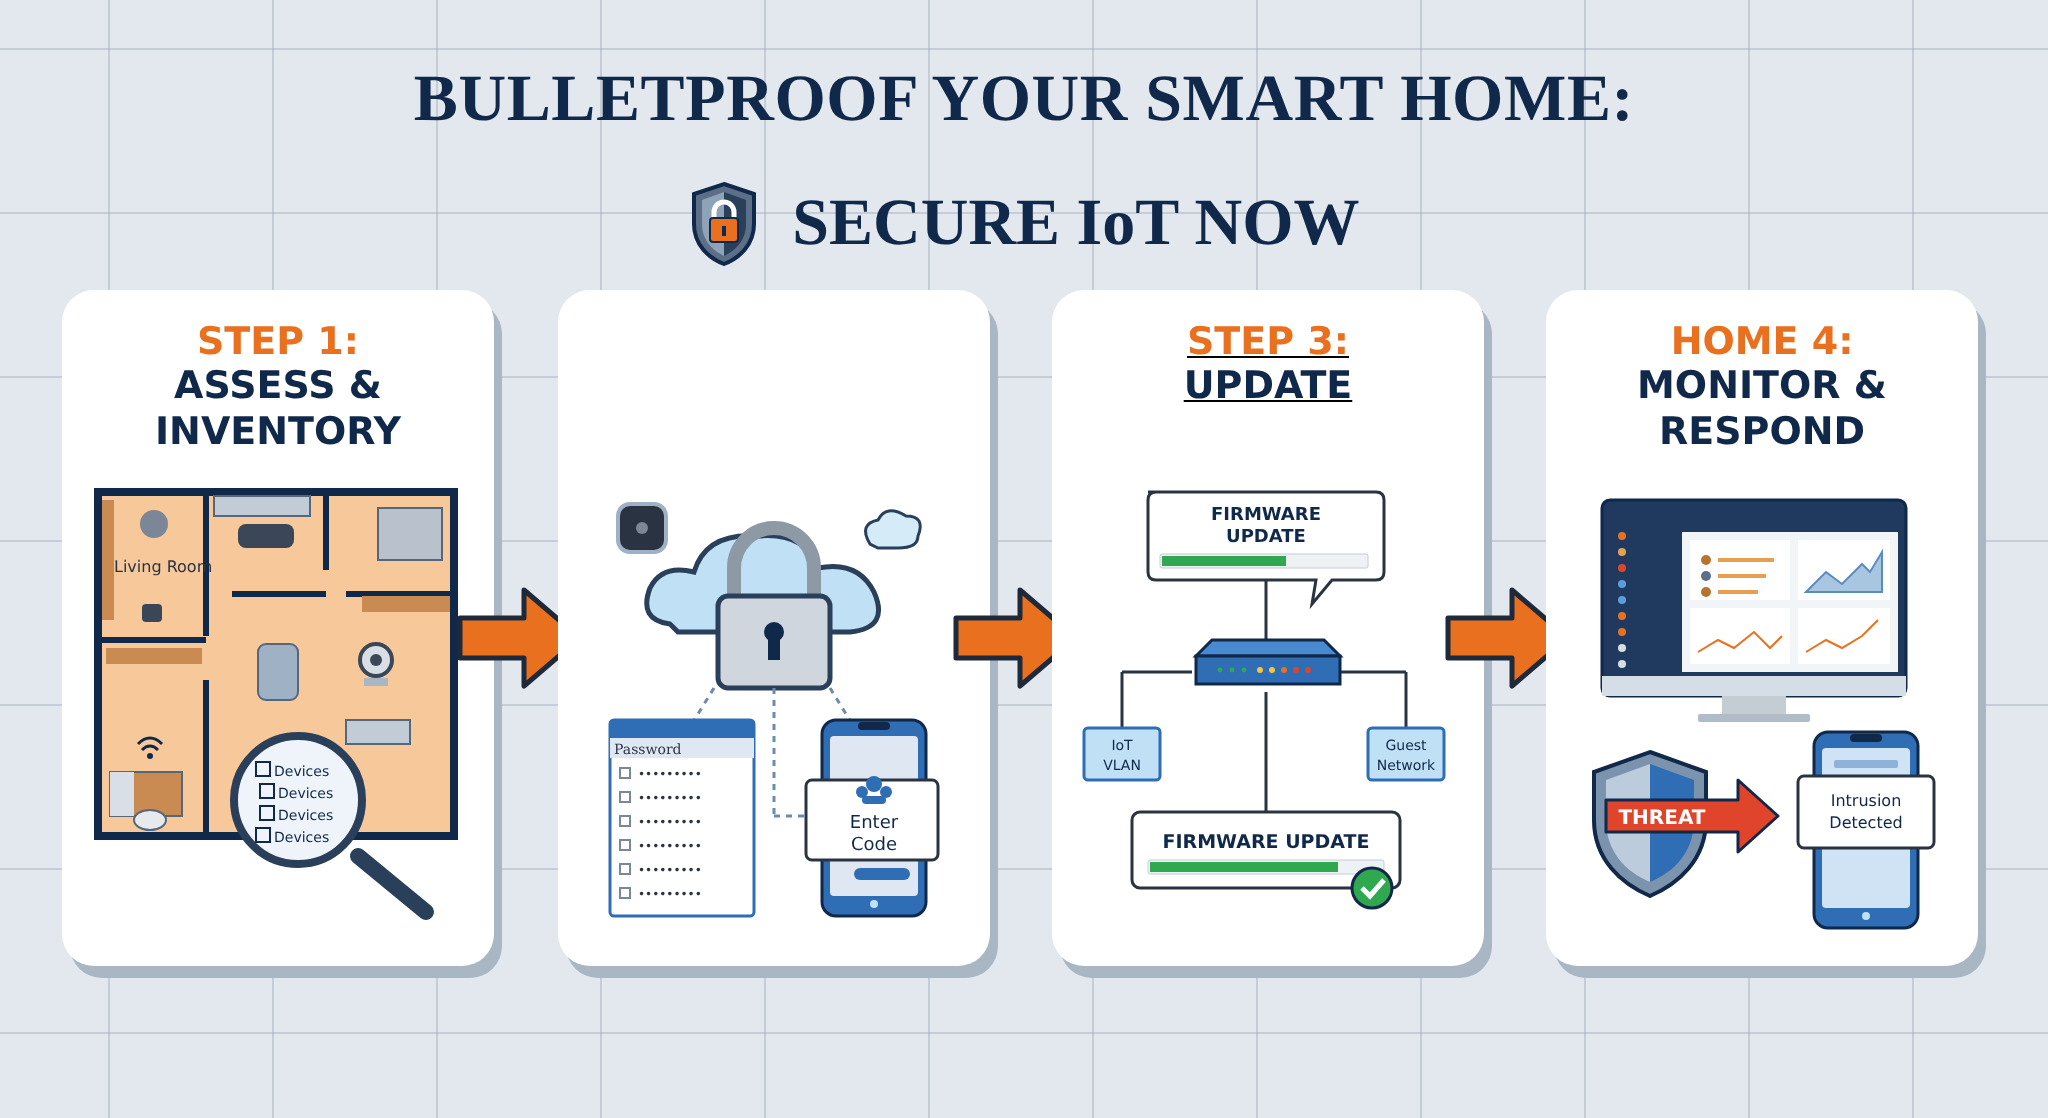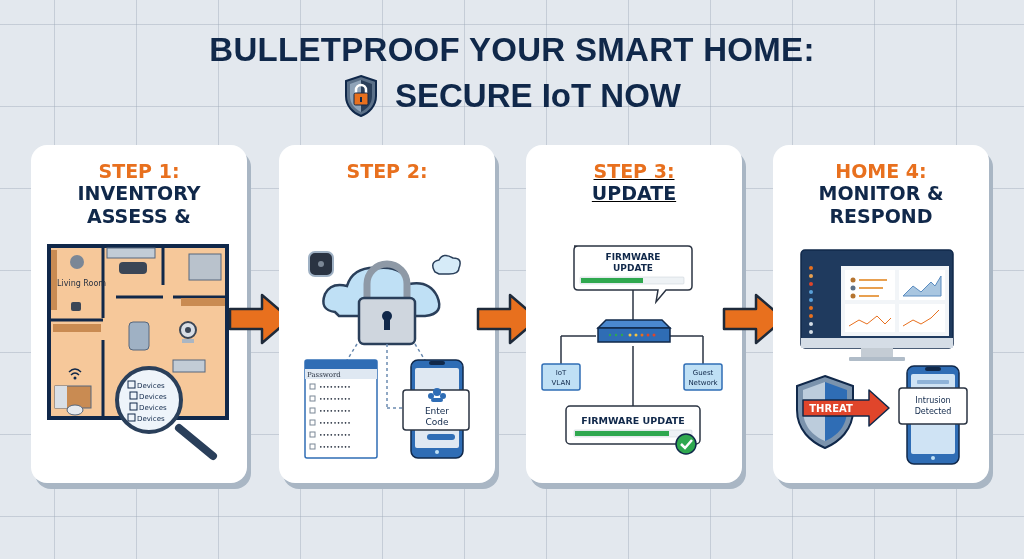--- a/index.html
+++ b/index.html
@@ -10,24 +10,24 @@
       linear-gradient(to right, rgba(160,172,186,0.45) 1px, transparent 1px),
       linear-gradient(to bottom, rgba(160,172,186,0.45) 1px, transparent 1px);
     background-size: 82px 82px;
     background-position: 54px 24px;
     font-family: "DejaVu Sans", sans-serif;
     position: relative;
   }
   .title {
     position: absolute; left: 0; top: 30px; width: 1024px;
     text-align: center; color: #10284a; font-weight: 900;
-    font-family: Liberation Sans, sans-serif;
+    font-family: Liberation Serif, serif;
   }
   .title .l1 { font-size: 33px; letter-spacing: 0.3px; line-height: 40px; }
-  .title .l2 { font-size: 33px; line-height: 40px; display: inline-flex; align-items: center; gap: 16px; margin-top: 4px;}
+  .title .l2 { font-size: 33px; line-height: 40px; display: inline-flex; align-items: center; gap: 16px; margin-top: 20px;}
   .card {
     position: absolute; top: 145px; width: 216px; height: 338px;
     background: #ffffff; border-radius: 16px;
     box-shadow: 4px 6px 0 #a9b6c4;
     overflow: hidden;
   }
   .card .step { text-align: center; color: #e8701e; font-weight: 900; font-size: 19px; margin-top: 15px; line-height: 22px; }
   .card .head { text-align: center; color: #10284a; font-weight: 900; font-size: 19px; line-height: 23px; }
   .arrow { position: absolute; top: 293px; width: 64px; height: 52px; }
   .illus { position: absolute; left: 0; top: 95px; width: 216px; height: 240px; }
@@ -45,22 +45,22 @@
       <path d="M13 20 L13 16 A5 5 0 0 1 23 16 L23 20" fill="none" stroke="#ffffff" stroke-width="2.5"></path>
       <rect x="11" y="19" width="14" height="12" rx="1.5" fill="#e8701e" stroke="#10284a" stroke-width="1"></rect>
       <rect x="17" y="23" width="2" height="5" fill="#10284a"></rect>
     </svg>
     <span>SECURE IoT NOW</span>
   </div>
 </div>
 
 <div class="card" style="left:31px;">
   <div class="step">STEP 1:</div>
+  <div class="head">ASSESS &amp;</div>
   <div class="head">INVENTORY</div>
-  <div class="head">ASSESS &amp;</div>
   <svg class="illus" viewBox="0 0 216 240">
 
     <rect x="18" y="6" width="178" height="172" fill="#f6c89a" stroke="#10284a" stroke-width="4"></rect>
     <line x1="72" y1="6" x2="72" y2="78" stroke="#10284a" stroke-width="3"></line>
     <line x1="132" y1="6" x2="132" y2="45" stroke="#10284a" stroke-width="3"></line>
     <line x1="18" y1="80" x2="72" y2="80" stroke="#10284a" stroke-width="3"></line>
     <line x1="72" y1="100" x2="72" y2="178" stroke="#10284a" stroke-width="3"></line>
     <line x1="85" y1="57" x2="132" y2="57" stroke="#10284a" stroke-width="3"></line>
     <line x1="142" y1="57" x2="196" y2="57" stroke="#10284a" stroke-width="3"></line>
     <rect x="22" y="84" width="48" height="8" fill="#c98b52"></rect>
@@ -106,21 +106,20 @@
         <text x="106" y="181">Devices</text>
     </g>
   </svg>
 </div>
 
 <svg class="arrow" style="left:228px;" viewBox="0 0 64 52">
   <path d="M2 16 L34 16 L34 2 L62 26 L34 50 L34 36 L2 36 Z" fill="#e8701e" stroke="#1e2a3a" stroke-width="2.5" stroke-linejoin="round"></path>
 </svg>
 
 <div class="card" style="left:279px;">
-  <div class="step">STEP 2:</div>
   <svg class="illus" viewBox="0 0 216 240">
 
     <rect x="30" y="12" width="24" height="24" rx="6" fill="#2a3342" stroke="#9fb1c4" stroke-width="2"></rect>
     <circle cx="42" cy="24" r="3" fill="#7b8796"></circle>
 
     <path d="M156 32 Q150 22 160 20 Q164 12 174 18 Q184 18 180 28 Q180 34 170 34 L160 34 Z" fill="#d6ebf8" stroke="#2a3f5a" stroke-width="1.5"></path>
 
     <path d="M56 72 Q40 70 46 54 Q52 42 68 46 Q74 26 100 28 Q124 26 130 44 Q150 40 158 56 Q166 74 146 76 L60 76 Z" fill="#bfe0f5" stroke="#2a3f5a" stroke-width="2.5"></path>
 
     <path d="M88 60 L88 44 A20 20 0 0 1 128 44 L128 60" fill="none" stroke="#8e99a6" stroke-width="7"></path>

